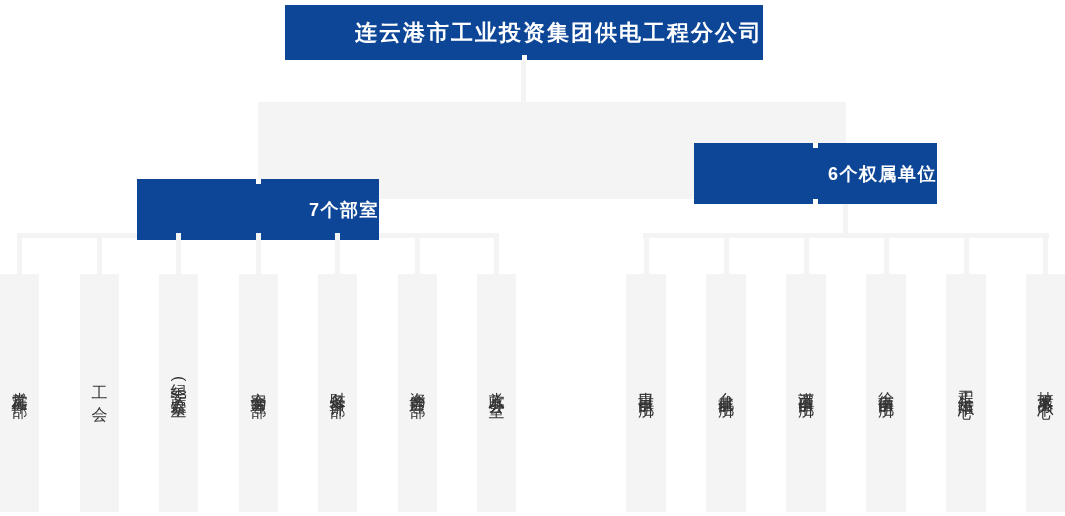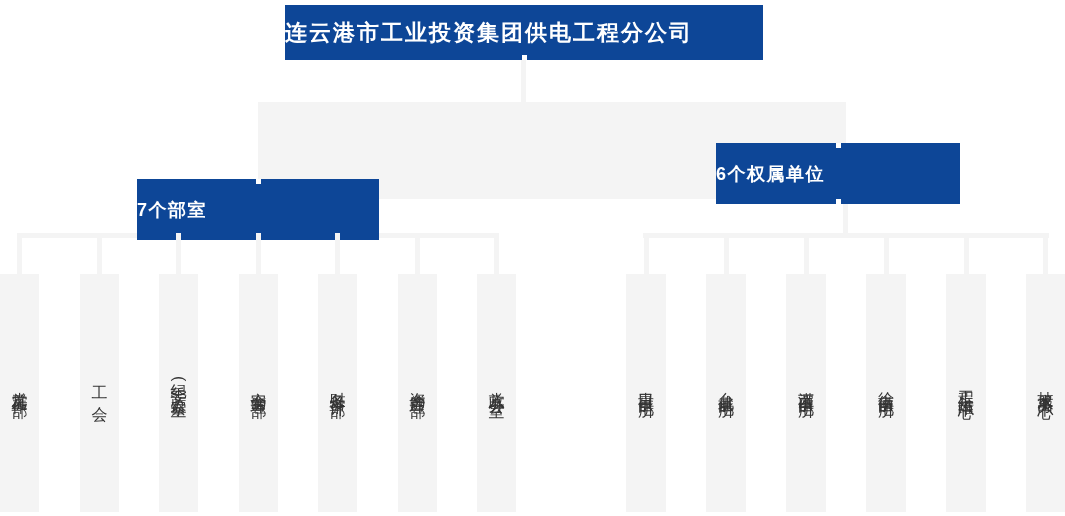--- a/index.html
+++ b/index.html
@@ -4,28 +4,28 @@
 <style>
   html,body { margin:0; padding:0; background:#ffffff; }
   .chart {
     position:relative; width:1065px; height:516px;
     background:#ffffff; overflow:hidden;
     font-family:"Liberation Sans","DejaVu Sans",sans-serif;
   }
   
   .bluebox {
     position:absolute; background:#0d4697; color:#ffffff;
-    display:flex; align-items:center; justify-content:flex-start;
+    display:flex; align-items:center; justify-content:flex-end;
     font-weight:bold;
   }
   .root-box { left:285px; top:5px; width:478px; height:55px; }
   .root-box .lbl { font-size:22px; letter-spacing:2px; }
   .group-box { top:143px; height:61px; }
   .group-left { left:137px; width:242px;margin-top:36px; }
-  .group-right { left:716px; width:244px; }
+  .group-right { left:694px; width:215px;padding-left:28px; }
   .group-box .lbl { font-size:18px; letter-spacing:1.5px; }
   
   .tick { position:absolute; left:calc(50% - 2.5px); width:5px; height:5px; background:#ffffff; }
   .tick.t { top:0; }
   .tick.b { bottom:0; }
   
   .conn { position:absolute; background:#f4f4f4; }
   .drop-root  { left:521px; top:60px;  width:5px;  height:42px; }
   .band       { left:258px; top:102px; width:588px; height:97px; }
   .drop-left  { left:255px; top:204px; width:5px; height:34px; }

